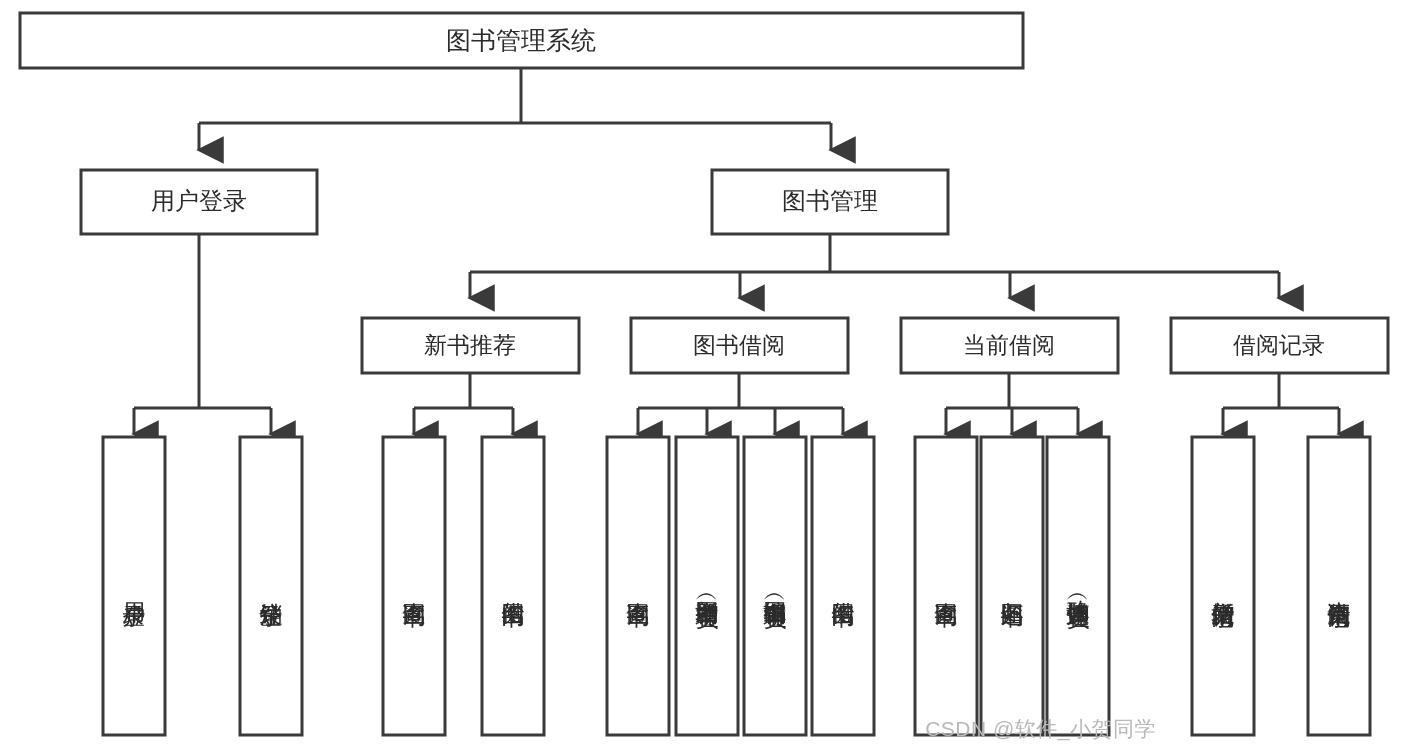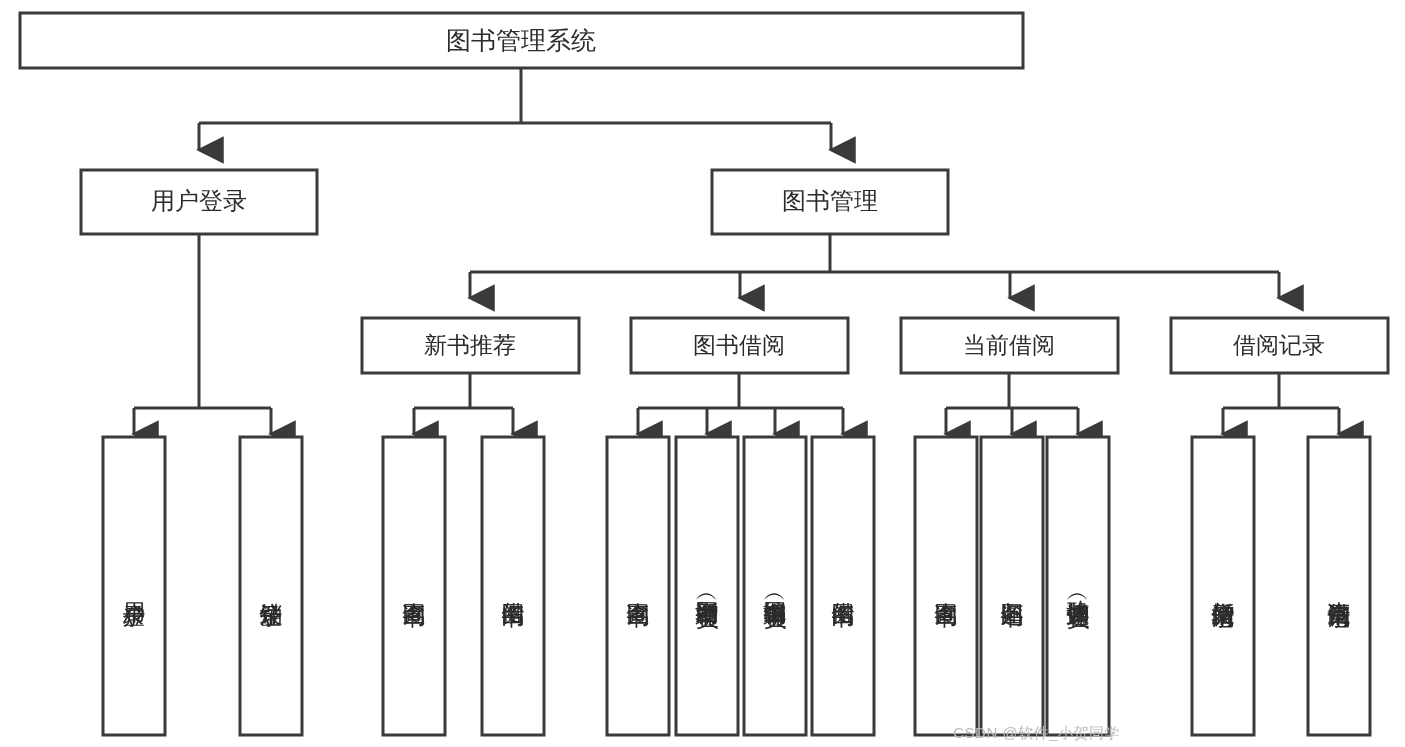--- a/index.html
+++ b/index.html
@@ -1,20 +1,20 @@
 <!DOCTYPE html>
 <html><head>
 <meta charset="utf-8">
 <style>
   html,body{margin:0;padding:0;background:#ffffff;}
   body{
     font-family:"Liberation Sans","DejaVu Sans",sans-serif;
     width:1405px;height:747px;overflow:hidden;
   }
-  #stage{position:relative;width:1128px;height:747px;background:#ffffff;}
+  #stage{position:relative;width:1128px;height:747px;background:#ffffff;padding-left:36px;}
   svg#diagram{position:absolute;left:0;top:0;width:1405px;height:747px;}
   .node-rect{fill:#ffffff;stroke:#3a3a3a;stroke-width:3;}
   .link-line{stroke:#3a3a3a;stroke-width:3;fill:none;}
   .arrow-head{fill:#3a3a3a;stroke:none;}
   .node-label{
     font-family:"Liberation Sans","DejaVu Sans",sans-serif;
     fill:#2b2b2b;
     text-anchor:middle;
     dominant-baseline:middle;
   }
@@ -32,21 +32,21 @@
     line-height:1.08;
     letter-spacing:1px;
     color:#2b2b2b;
     white-space:nowrap;
     pointer-events:none;
   }
   #watermark{
     position:absolute;
     right:8px;
     bottom:4px;
-    font-size:15px;
+    font-size:21px;
     color:#b9b9b9;
     letter-spacing:0.5px;
     font-family:"Liberation Sans","DejaVu Sans",sans-serif;
   }
 </style>
 </head>
 <body>
 
 <div id="stage">
 

